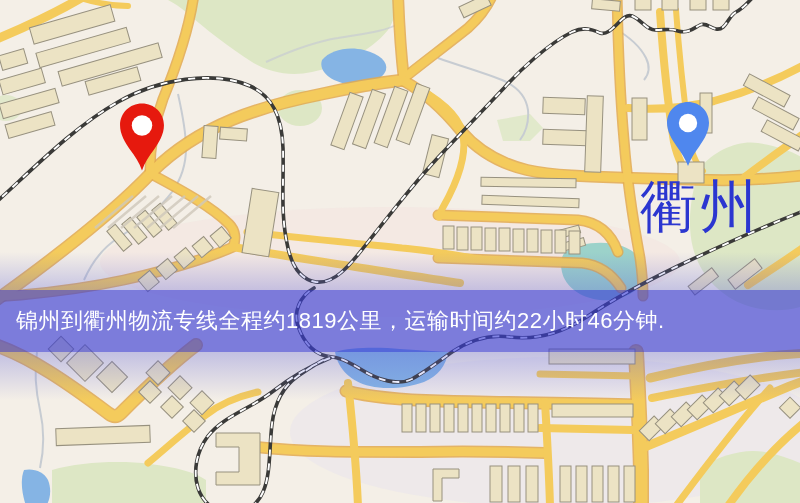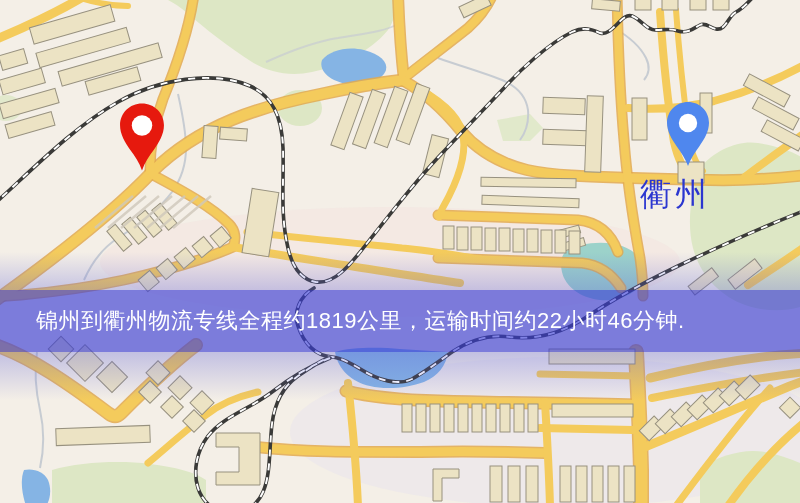--- a/index.html
+++ b/index.html
@@ -16,24 +16,24 @@
   .st{fill:none;stroke:var(--stream,#c7ccd2);stroke-width:2;}
   .hatch{stroke:#cfc8bb;stroke-width:2.5;}
   
   .pin{position:absolute;}
   .pin.origin path{fill:var(--origin-pin,#e6190e);}
   .pin.destination path{fill:var(--destination-pin,#4f87ee);}
   .pin circle{fill:#ffffff;}
   
   .city-label{position:absolute;font-family:"Liberation Serif",serif;font-weight:400;line-height:1;white-space:nowrap;}
   .city-label.origin{left:84px;top:174px;font-size:47px;letter-spacing:5px;color:var(--origin-label,#df1a10);}
-  .city-label.destination{left:640px;top:178px;font-size:32px;letter-spacing:3px;color:var(--destination-label,#2b36d0);font-family:Liberation Serif, serif;}
+  .city-label.destination{left:640px;top:178px;font-size:57px;letter-spacing:3px;color:var(--destination-label,#2b36d0);font-family:Liberation Serif, serif;}
   
   .banner{position:absolute;left:0;top:290px;width:800px;height:62px;background:var(--banner-overlay,rgba(57,60,213,0.64));display:flex;align-items:center;}
-  .banner span{color:var(--banner-text,#ffffff);font-size:22px;letter-spacing:0.5px;padding-left:36px;white-space:nowrap;}
+  .banner span{color:var(--banner-text,#ffffff);font-size:22px;letter-spacing:0.5px;padding-left:16px;white-space:nowrap;}
 </style>
 </head>
 <body>
 
 <div class="stage">
 
   <svg class="map" width="800" height="503" viewBox="0 0 800 503" aria-hidden="true">
     <defs>
       <linearGradient id="haloT" x1="0" y1="0" x2="0" y2="1">
         <stop offset="0" stop-color="rgba(90,94,215,0)"></stop>

